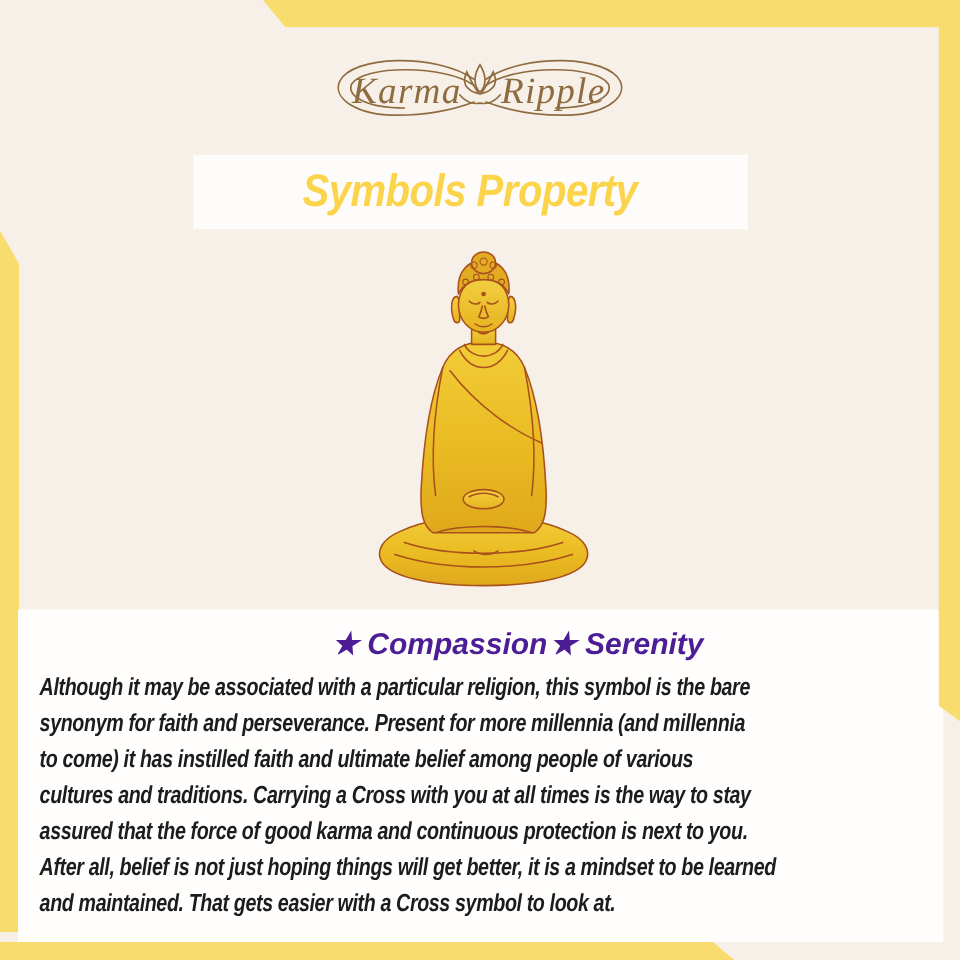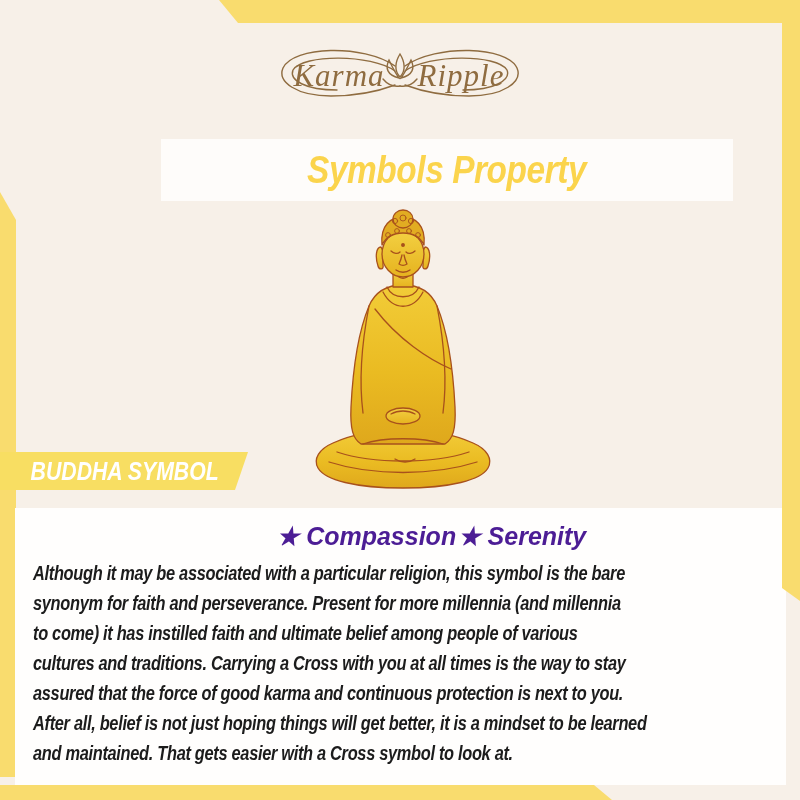--- a/index.html
+++ b/index.html
@@ -16,21 +16,21 @@
   .band-right{right:0;top:0;width:18px;height:601px;
     clip-path:polygon(0 0,100% 0,100% 100%,0 calc(100% - 13px));}
   .band-left{left:0;top:192px;width:16px;height:585px;
     clip-path:polygon(0 0,100% 28px,100% 100%,0 100%);}
   .band-bottom{left:0;bottom:0;width:612px;height:15px;
     clip-path:polygon(0 0,594px 0,100% 100%,0 100%);}
   
   .logo{position:absolute;left:245px;top:42px;}
   .logo text{font-family:"Liberation Serif", serif;fill:#8F6C40;}
   
-  .title-panel{position:absolute;left:161px;top:139px;width:572px;height:62px;
+  .title-panel{position:absolute;left:161px;top:129px;width:462px;height:62px;
     background:#FEFCFA;display:flex;align-items:center;justify-content:center;}
   .page-title{font-size:38px;font-weight:bold;color:#FBD44C;
     letter-spacing:-0.5px;transform:scaleX(0.88);white-space:nowrap;}
   
   .buddha{position:absolute;left:303px;top:206px;}
   
   .ribbon{position:absolute;left:0;top:452px;width:248px;height:38px;
     background:#F8DE62;
     clip-path:polygon(0 0,100% 0,calc(100% - 13px) 100%,0 100%);
     display:flex;align-items:center;}
@@ -137,23 +137,20 @@
         <path d="M34,245 C70,257 130,257 166,245"></path>
         <path d="M26,255 C70,269 130,269 174,255"></path>
         <path d="M92,252 C98,256 106,256 112,252"></path>
       </g>
 
       <ellipse cx="100" cy="209" rx="17" ry="8" fill="url(#goldHead)"></ellipse>
       <path d="M88,207 C95,203 105,203 112,207" fill="none"></path>
     </g>
   </svg>
 
-  <div class="ribbon">
-    <span class="ribbon-label">BUDDHA SYMBOL</span>
-  </div>
 
   <div class="panel">
     <div class="features">
       <span class="feature-item"><span class="feature-star">★</span><span>Compassion</span></span><span class="feature-item"><span class="feature-star">★</span><span>Serenity</span></span>
     </div>
     <div class="description">
       <div class="description-line">Although it may be associated with a particular religion, this symbol is the bare</div>
       <div class="description-line">synonym for faith and perseverance. Present for more millennia (and millennia</div>
       <div class="description-line">to come) it has instilled faith and ultimate belief among people of various</div>
       <div class="description-line">cultures and traditions. Carrying a Cross with you at all times is the way to stay</div>

